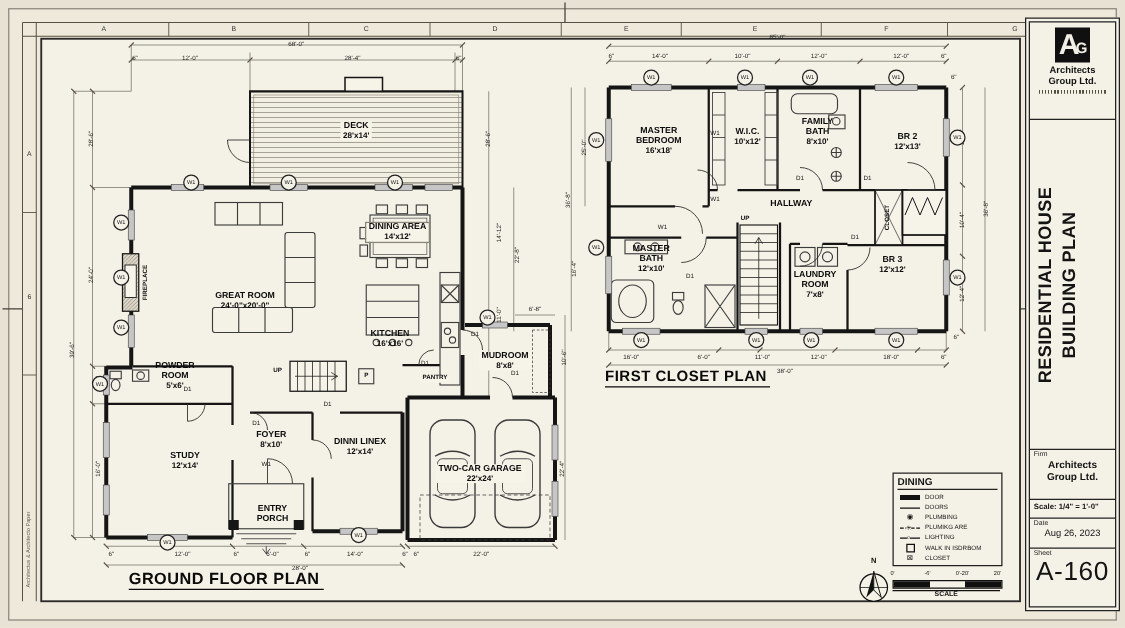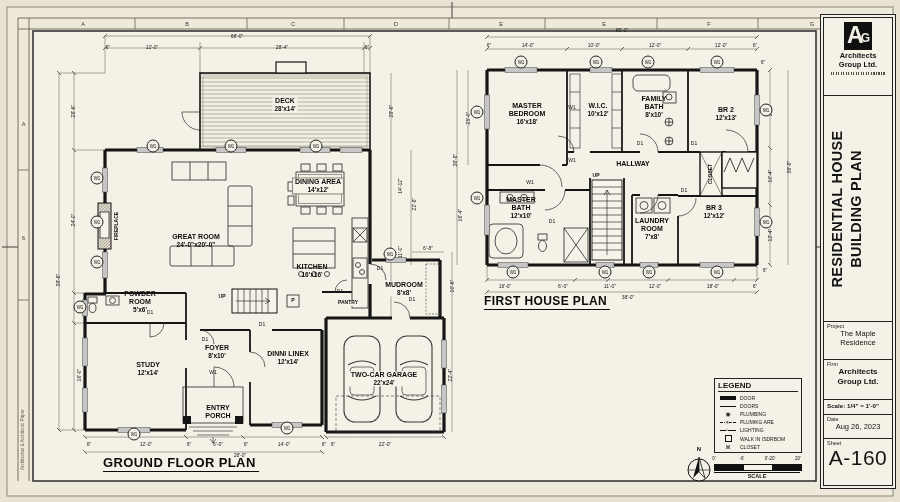--- a/index.html
+++ b/index.html
@@ -311,21 +311,21 @@
 
     <g>
       <circle cx="699" cy="470" r="11" fill="#f4f1e6" stroke="#111" stroke-width="1"></circle>
       <polygon points="699,457 693,478 699,472" fill="#111"></polygon>
       <polygon points="699,457 705,478 699,472" fill="#f4f1e6" stroke="#111" stroke-width="0.8"></polygon>
       <path d="M688,470 H710" stroke="#111" stroke-width="0.6"></path>
     </g>
   </svg>
 
   <div class="plan-title" id="ground-plan-title" style="left:103px;top:455px;">GROUND FLOOR PLAN</div>
-  <div class="plan-title" id="first-plan-title" style="left:484px;top:294px;">FIRST HOUSE PLAN</div>
+  <div class="plan-title" id="first-plan-title" style="left:484px;top:294px;">FIRST CLOSET PLAN</div>
 
   <div class="layer" id="labels-layer" style="z-index:6">
       <div class="room-label bg" style="left: 285px; top: 105px;"><span class="rname">DECK</span><span class="size">28'x14'</span></div>
       <div class="room-label" style="left: 196px; top: 241px;"><span class="rname">GREAT ROOM</span><span class="size">24'-0"x20'-0"</span></div>
       <div class="room-label bg box" style="left: 318px; top: 186px;"><span class="rname">DINING AREA</span><span class="size">14'x12'</span></div>
       <div class="room-label" style="left: 312px; top: 271px;"><span class="rname">KITCHEN</span><span class="size">16'x16'</span></div>
       <div class="room-label bg" style="left: 404px; top: 289px;"><span class="rname">MUDROOM</span><span class="size">8'x8'</span></div>
       <div class="room-label small bg" style="left: 348px; top: 303px;"><span class="rname">PANTRY</span></div>
       <div class="room-label small" style="left: 293px; top: 301px;"><span class="rname">P</span></div>
       <div class="room-label wrap" style="left: 140px; top: 301px; width: 44px;"><span class="rname">POWDER ROOM</span><span class="size">5'x6'</span></div>
@@ -446,21 +446,21 @@
       <span class="grid-letter" style="left: 604px; top: 23.5px;">E</span>
       <span class="grid-letter" style="left: 709px; top: 23.5px;">F</span>
       <span class="grid-letter" style="left: 812px; top: 23.5px;">G</span>
       <span class="grid-letter" style="left: 23.5px; top: 124px;">A</span>
       <span class="grid-letter" style="left: 23.5px; top: 238px;">6</span>
     </div>
 
   <div class="margin-vtext">Architectus &amp; Architecto Paper</div>
 
   <div class="legend">
-    <div class="legend-title">LEGEND</div>
+    <div class="legend-title">DINING</div>
     <div id="legend-rows">
         <div class="leg-row">
           <span class="leg-sym">
             <span class="sym-bar"></span>
           </span>
           <span class="leg-label">DOOR</span>
         </div>
         <div class="leg-row">
           <span class="leg-sym">
             <span class="sym-line"></span>
@@ -522,24 +522,20 @@
         <div class="logo-mark">
           <span class="logo-a">A</span>
           <span class="logo-g">G</span>
         </div>
         <div class="tb-firm">Architects Group Ltd.</div>
         <div class="tb-tagline"></div>
       </div>
       <div class="tb-sec tb-title-sec">
         <div class="tb-title">RESIDENTIAL HOUSE BUILDING PLAN</div>
       </div>
-      <div class="tb-sec tb-proj-sec">
-        <div class="tb-label">Project</div>
-        <div class="tb-value">The Maple Residence</div>
-      </div>
       <div class="tb-sec tb-firm-sec">
         <div class="tb-label">Firm</div>
         <div class="tb-value bold">Architects Group Ltd.</div>
       </div>
       <div class="tb-sec tb-scale-sec">
         <div class="tb-scale">Scale: 1/4" = 1'-0"</div>
       </div>
       <div class="tb-sec tb-date-sec">
         <div class="tb-label">Date</div>
         <div class="tb-value">Aug 26, 2023</div>

